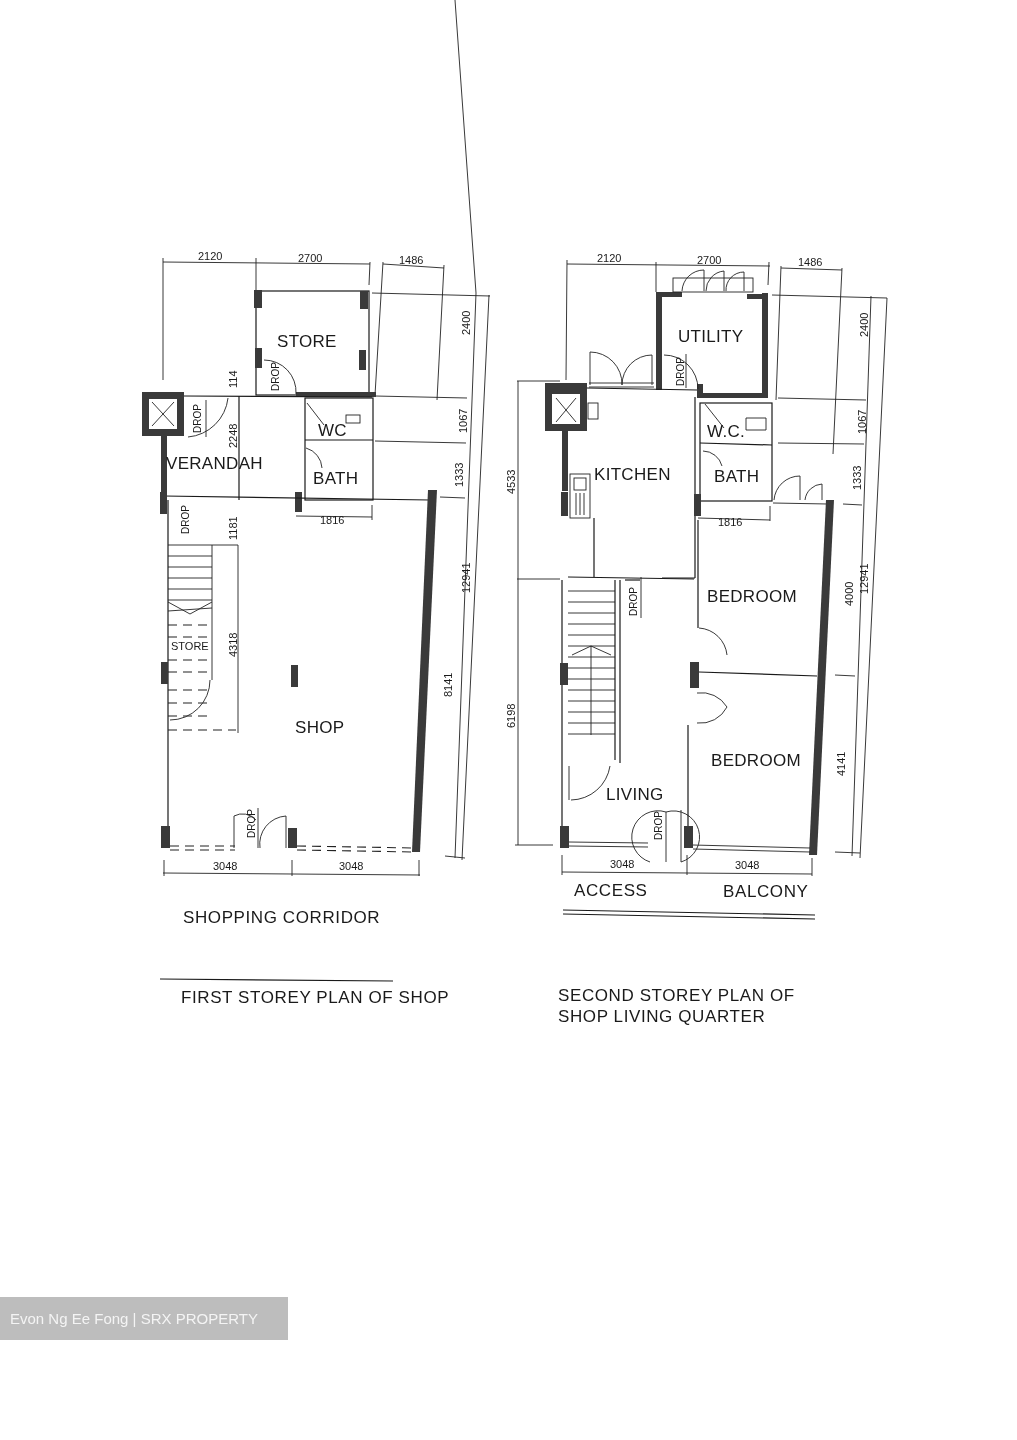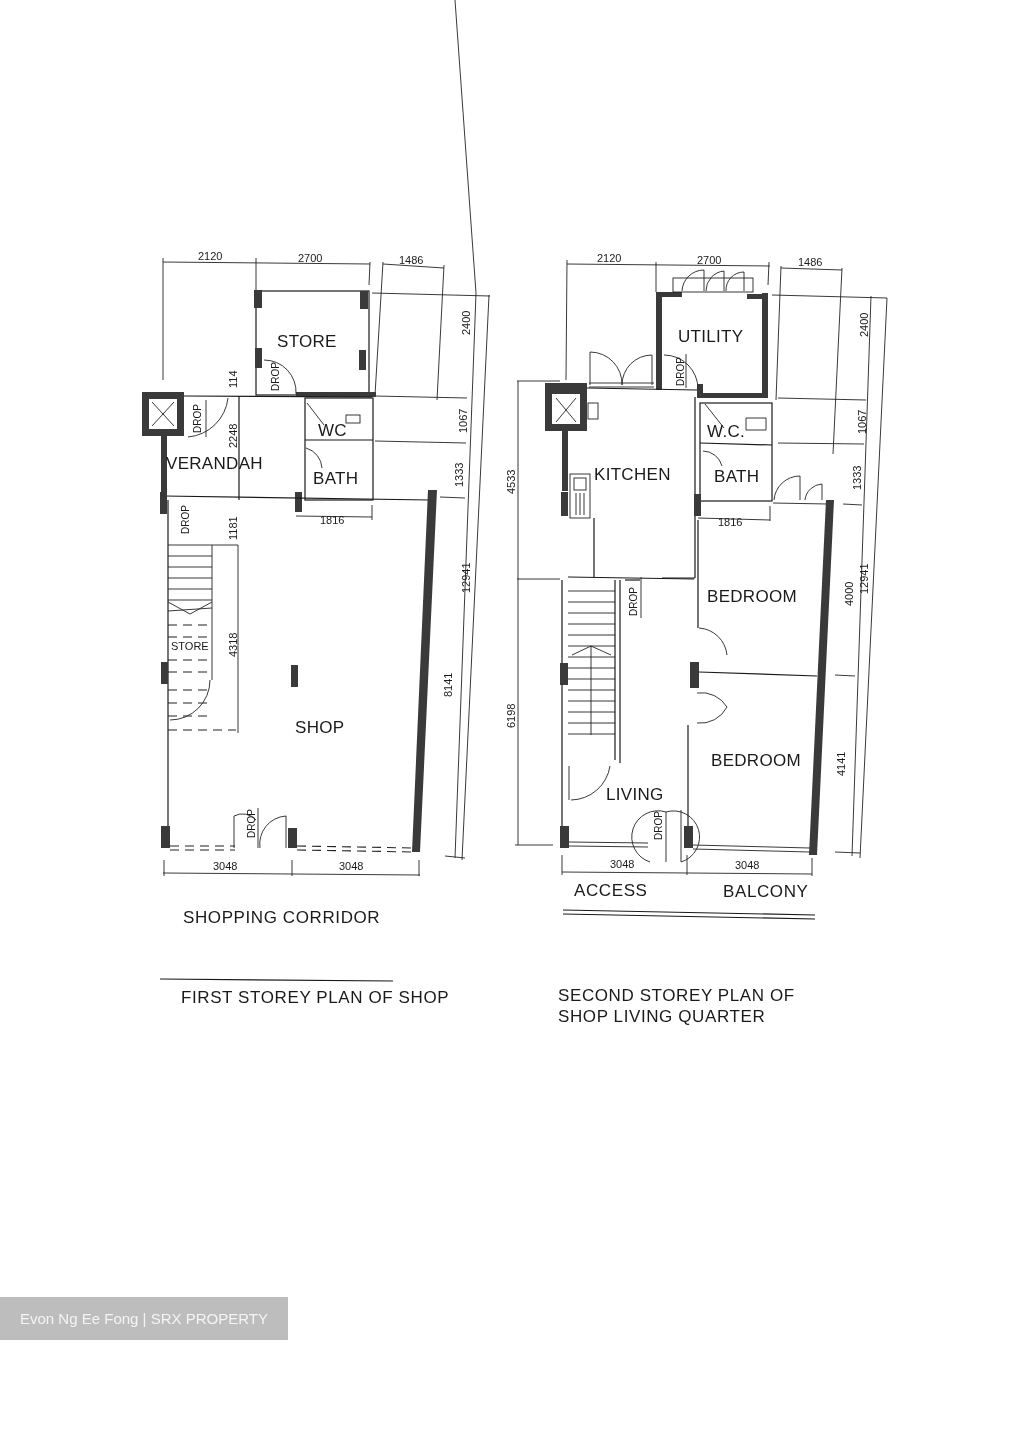--- a/index.html
+++ b/index.html
@@ -10,21 +10,21 @@
   .room { font-size: 17px; letter-spacing: 0.3px; }
   .dim  { font-size: 11px; }
   .drop { font-size: 10px; }
   .cap  { font-size: 17px; letter-spacing: 0.6px; }
   .line { stroke: #1a1a1a; stroke-width: 1.2; fill: none; }
   .thin { stroke: #222; stroke-width: 0.9; fill: none; }
   .wall { fill: #3a3a3a; }
   .dash { stroke: #222; stroke-width: 1.1; fill: none; stroke-dasharray: 9 6; }
   .watermark { position: absolute; left: 0; top: 1297px; width: 288px; height: 43px;
                background: #bdbdbd; color: #f4f4f4; font-size: 15px;
-               line-height: 43px; padding-left: 20px; box-sizing: border-box;
+               line-height: 43px; padding-left: 10px; box-sizing: border-box;
                font-family: "Liberation Sans", sans-serif; }
 </style>
 </head>
 <body>
 
 <svg id="plan" viewBox="0 0 1017 1440" xmlns="http://www.w3.org/2000/svg">
 
   <g>
 
     <g>

